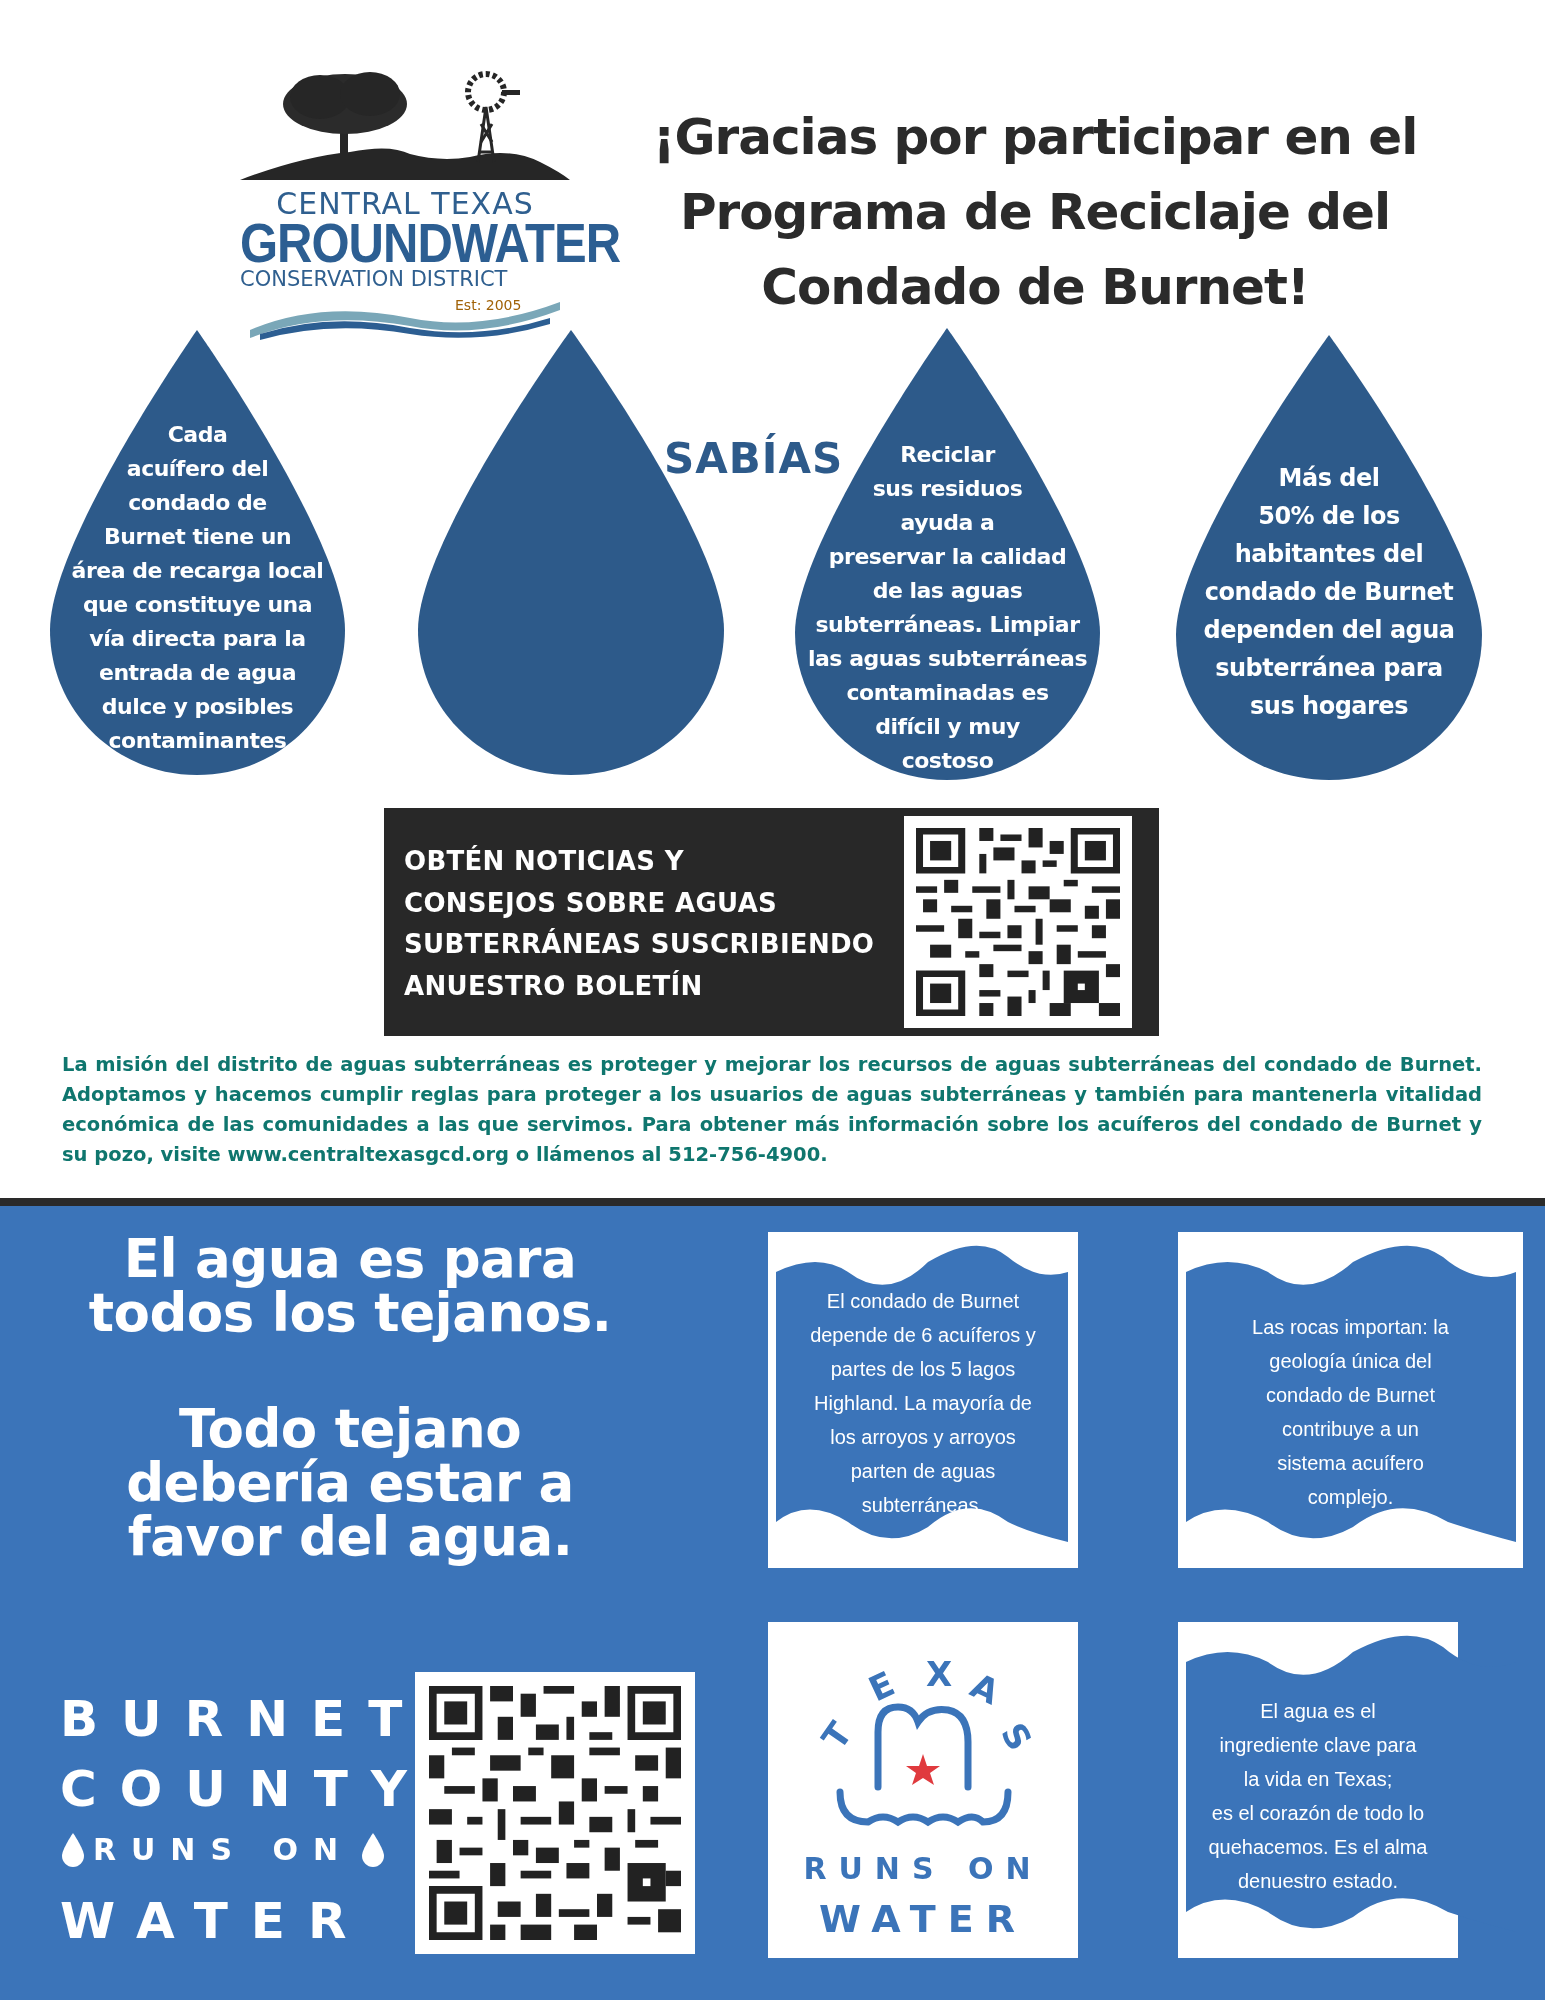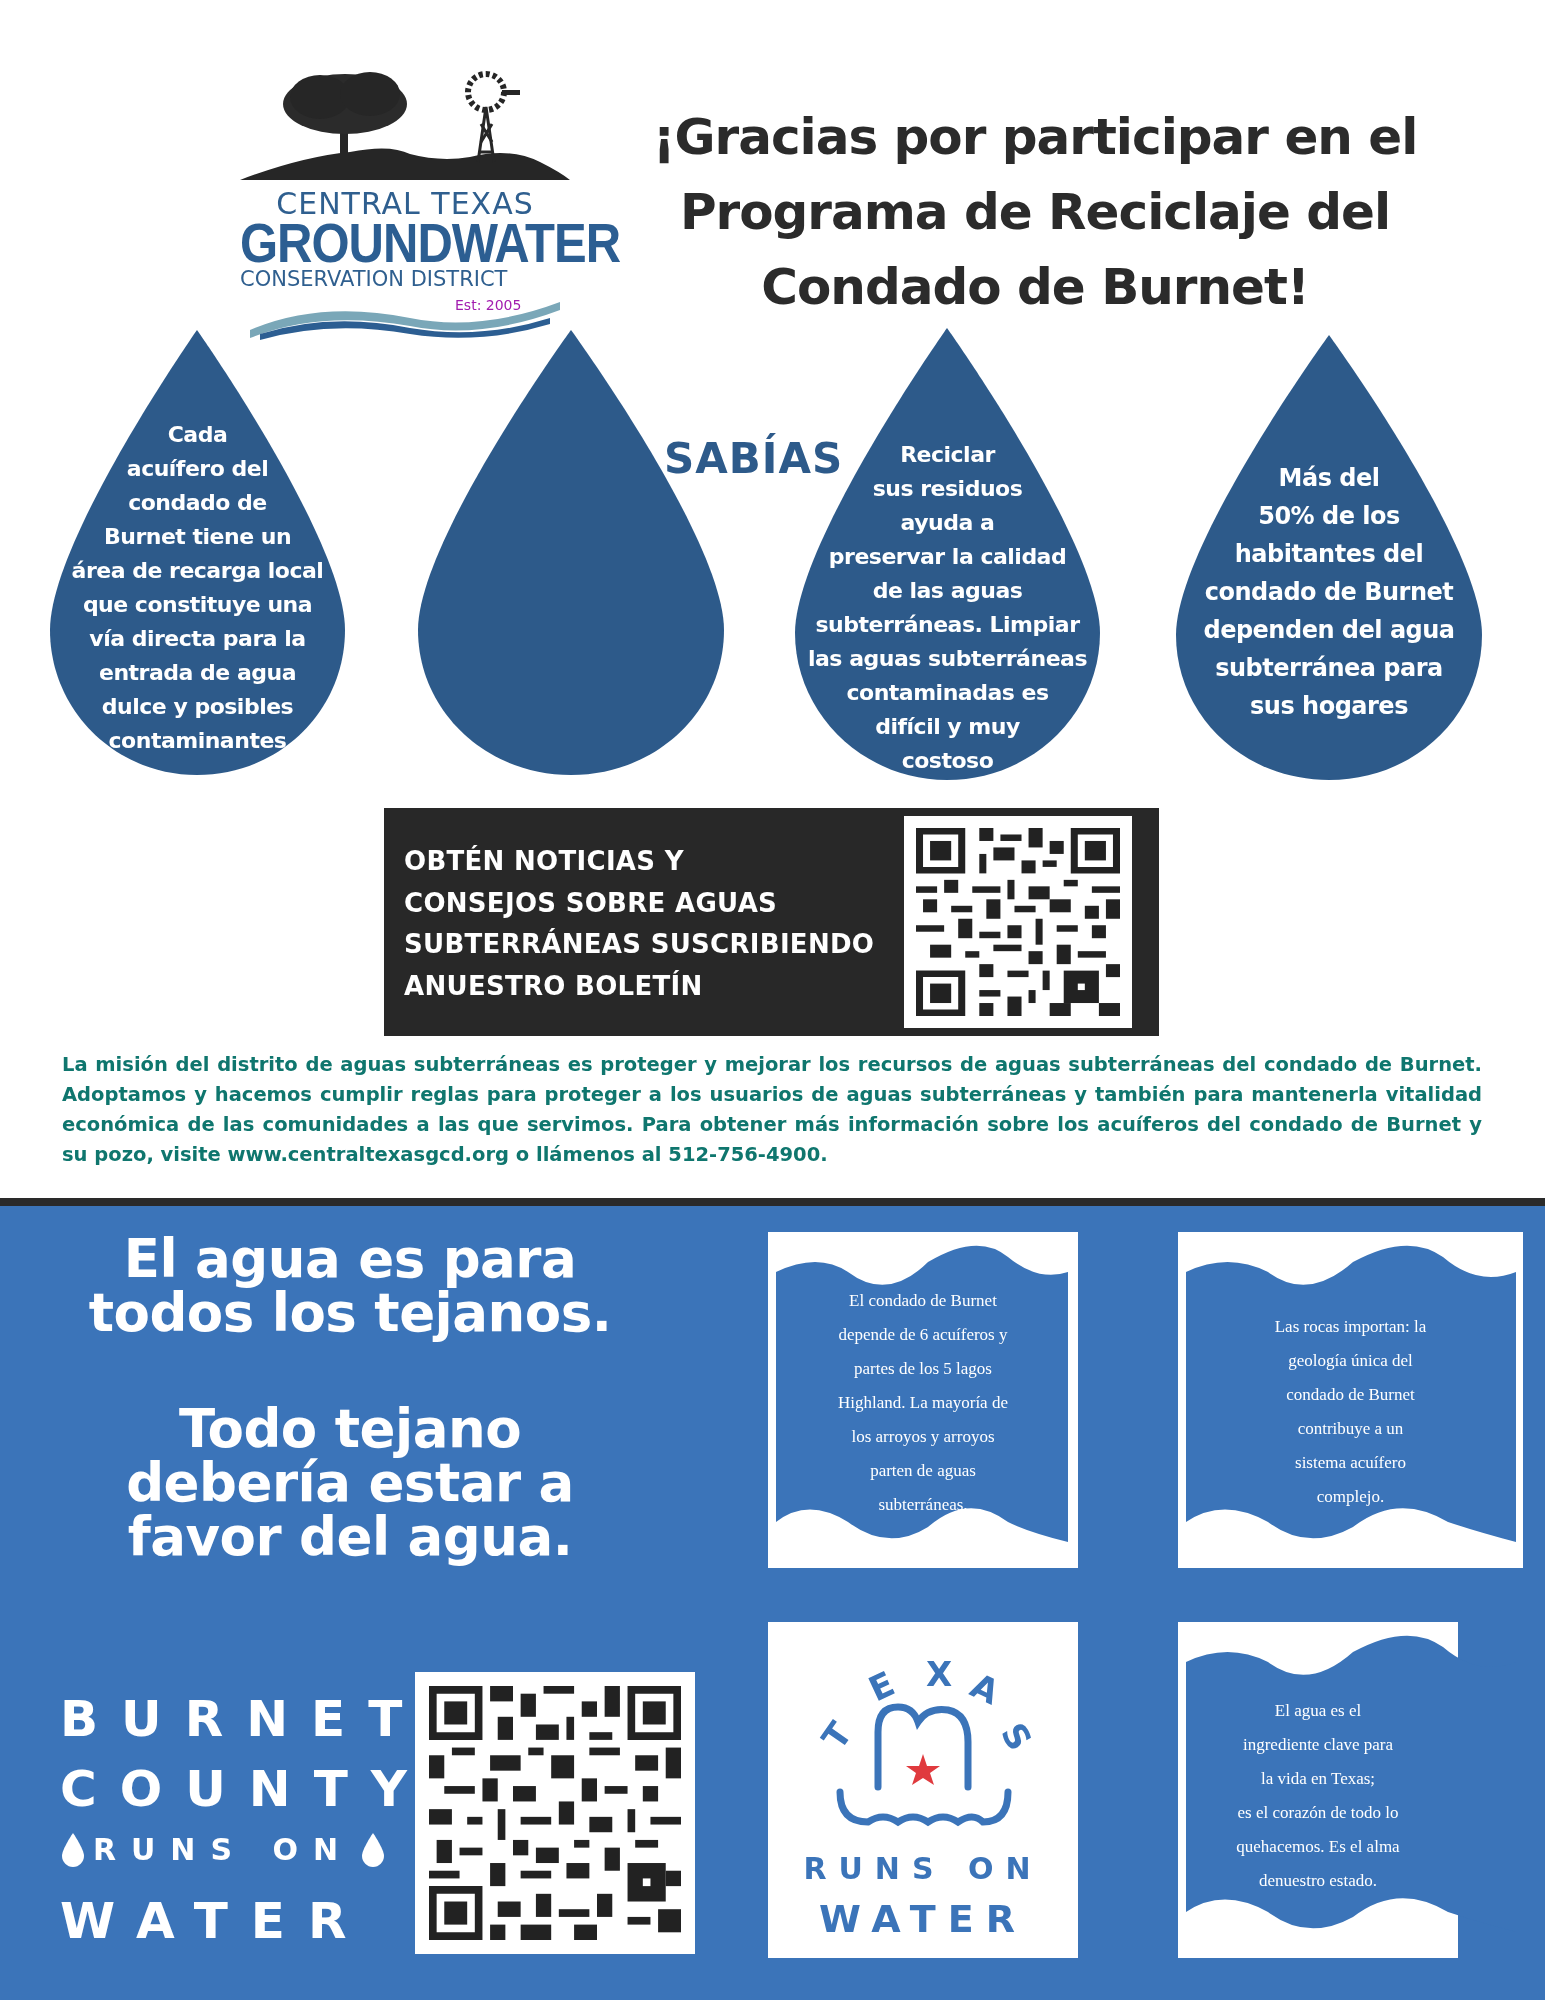--- a/index.html
+++ b/index.html
@@ -4,21 +4,21 @@
 <style>
   * { box-sizing: border-box; margin: 0; padding: 0; }
   body { width: 1545px; height: 2000px; background: #ffffff; font-family: "Liberation Sans", "DejaVu Sans", sans-serif; position: relative; overflow: hidden; }
   .abs { position: absolute; }
 
   
   #logo { left: 240px; top: 62px; width: 330px; height: 275px; }
   .logo-line1 { position:absolute; left:0; width:330px; top:124px; text-align:center; color:#2f5f8f; font-size:30px; letter-spacing:1px; font-family:"DejaVu Sans", sans-serif; }
   .logo-line2 { position:absolute; left:0; width:330px; top:152px; text-align:center; color:#2c5e92; font-size:49px; font-weight:bold; letter-spacing:-1px; font-family:"Liberation Sans", sans-serif; transform: scaleY(1.15); }
   .logo-line3 { position:absolute; left:0; width:330px; top:205px; text-align:left; color:#2f5f8f; font-size:21px; font-family:"DejaVu Sans", sans-serif; }
-  .logo-est { position:absolute; left:215px; top:235px; color:#a21caf; font-size:14px; font-family:"DejaVu Sans", sans-serif; }
+  .logo-est { position:absolute; left:215px; top:235px; color:#a16207; font-size:14px; font-family:"DejaVu Sans", sans-serif; }
 
   
   #headline { left: 620px; top: 100px; width: 830px; text-align:center; color:#2b2b2b; font-weight:bold; font-size:50px; line-height:75px; font-family:"DejaVu Sans", sans-serif; letter-spacing:-1px; }
 
   #sabias { left: 664px; top: 398px; color:#2d5a8a; font-weight:bold; font-size:42px; font-family:"DejaVu Sans", sans-serif; letter-spacing:1px;margin-top:36px; }
 
   
   .drop { position:absolute; }
   .drop svg { position:absolute; left:0; top:0; }
   .drop-text { position:absolute; color:#fff; font-weight:bold; font-family:"DejaVu Sans", sans-serif; text-align:center; font-size:22px; line-height:34px; letter-spacing:-0.5px; }
@@ -36,21 +36,21 @@
 
   .slogan { position:absolute; left:40px; width:620px; text-align:center; color:#fff; font-weight:bold; font-family:"DejaVu Sans", sans-serif; font-size:53px; line-height:54px; letter-spacing:-0.5px; }
 
   .bcrw { position:absolute; left:60px; color:#fff; font-weight:bold; font-family:"DejaVu Sans", sans-serif; }
   .bcrw-big { font-size:50px; letter-spacing:23px;margin-top:8px; }
   .bcrw-small { font-size:30px; letter-spacing:15px; }
   .qr2 { position:absolute; left:415px; top:1672px; width:280px; height:282px; background:#fff; padding:14px; }
 
   .card { position:absolute; width:310px; height:336px; background:#fff; }
   .card svg { position:absolute; left:0; top:0; }
-  .card-text { position:absolute; left:8px; right:8px; text-align:center; color:#fff; font-family:Liberation Serif, serif; font-size:17px; line-height:34px; }
+  .card-text { position:absolute; left:8px; right:8px; text-align:center; color:#fff; font-family:Liberation Sans, sans-serif; font-size:20px; line-height:34px; }
 
   .trw { position:absolute; left:768px; top:1622px; width:310px; height:336px; background:#fff; }
 </style>
 </head>
 <body>
 
 <div id="logo" class="abs">
   <svg width="330" height="130" viewBox="0 0 330 130">
 
     <path d="M0 118 Q60 95 110 90 Q150 82 170 92 Q200 100 230 95 Q270 85 300 100 Q320 110 330 118 Z" fill="#262626"></path>

